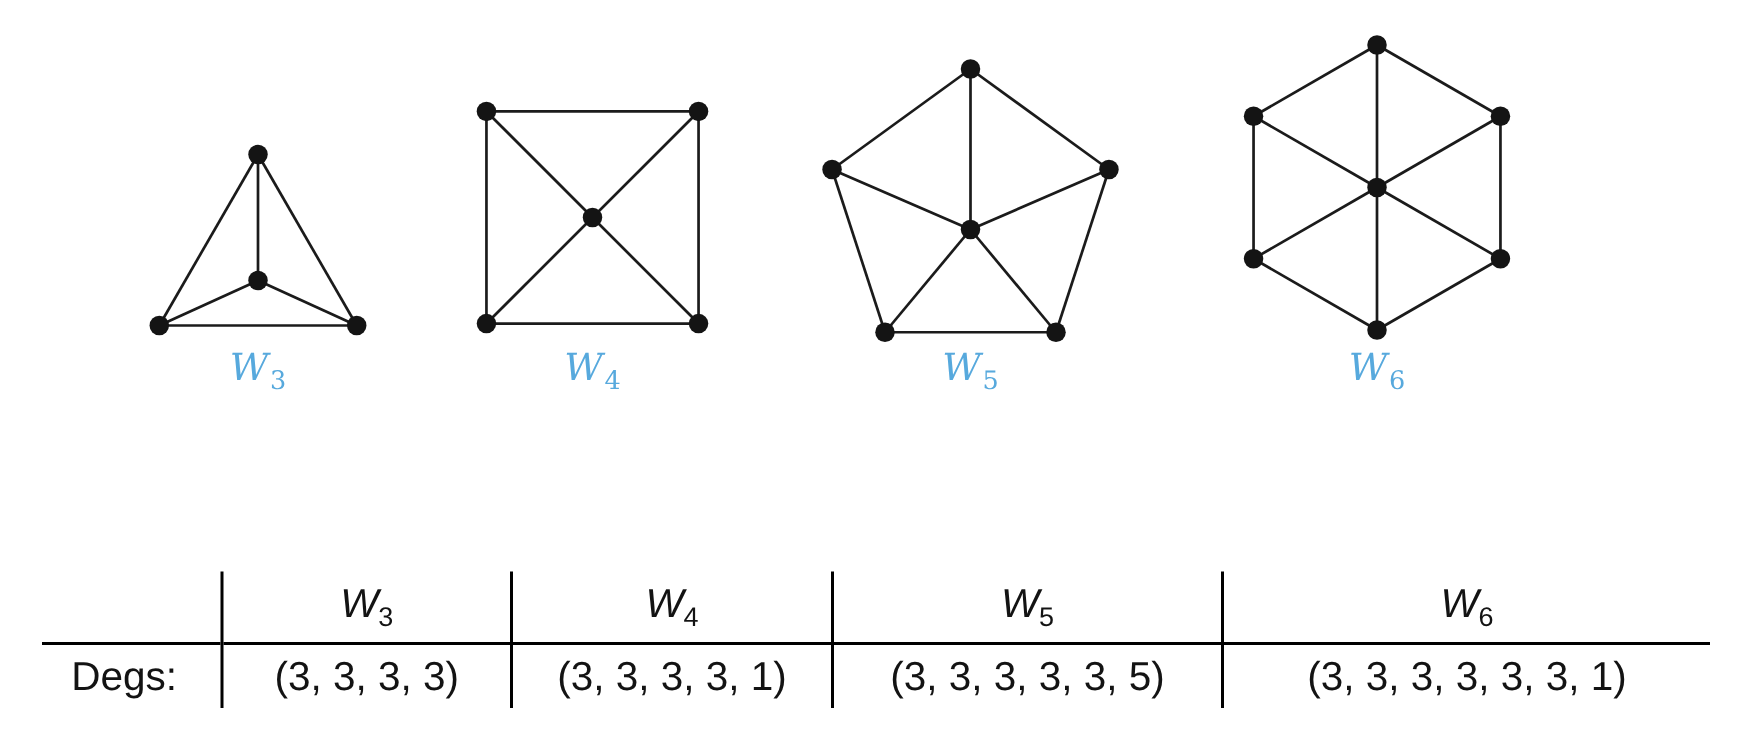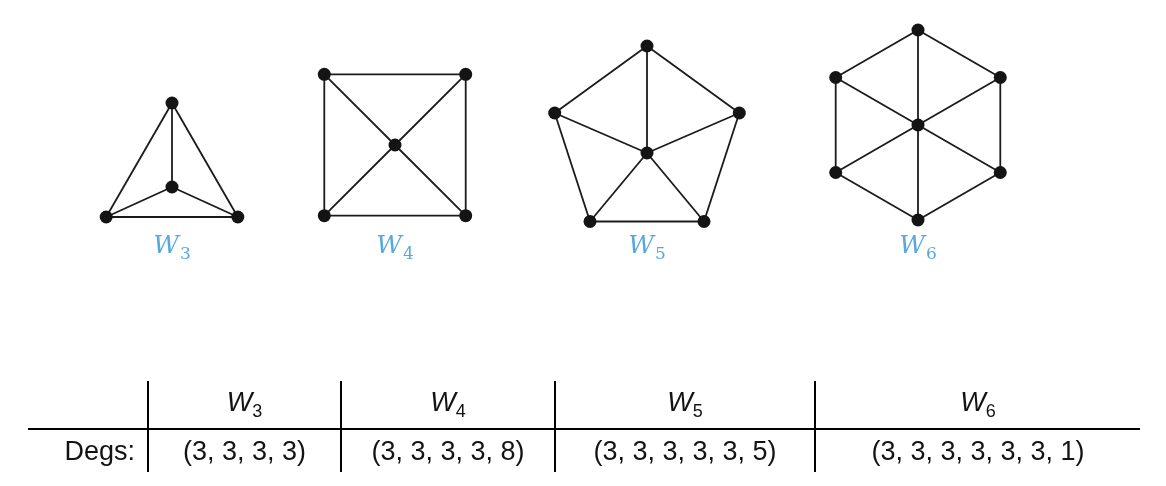--- a/index.html
+++ b/index.html
@@ -65,21 +65,21 @@
   }
   #deg-table tr.body td {
     height: 42px;
     border-top: 2px solid #000;
   }
   #deg-table td.vline {
     border-left: 2px solid #000;
   }
   #deg-table td.rowlabel {
     text-align: right;
-    padding-right: 12px;
+    padding-right: 29px;
   }
   .wlabel {
     font-style: italic;
     font-size: 27px;
   }
   .wlabel sub {
     font-size: 18px;
     font-style: normal;
   }
 </style>
@@ -174,20 +174,20 @@
         <tr class="hdr">
       <td></td>
       <td class="vline"><span class="wlabel"><i>W</i><sub>3</sub></span></td>
       <td class="vline"><span class="wlabel"><i>W</i><sub>4</sub></span></td>
       <td class="vline"><span class="wlabel"><i>W</i><sub>5</sub></span></td>
       <td class="vline"><span class="wlabel"><i>W</i><sub>6</sub></span></td>
     </tr>
     <tr class="body">
       <td class="rowlabel">Degs:</td>
       <td class="vline">(3, 3, 3, 3)</td>
-      <td class="vline">(3, 3, 3, 3, 8)</td>
+      <td class="vline">(3, 3, 3, 3, 1)</td>
       <td class="vline">(3, 3, 3, 3, 3, 5)</td>
       <td class="vline">(3, 3, 3, 3, 3, 3, 1)</td>
     </tr>
   </tbody>
     </table>
 
 </div>
 
 </body></html>

